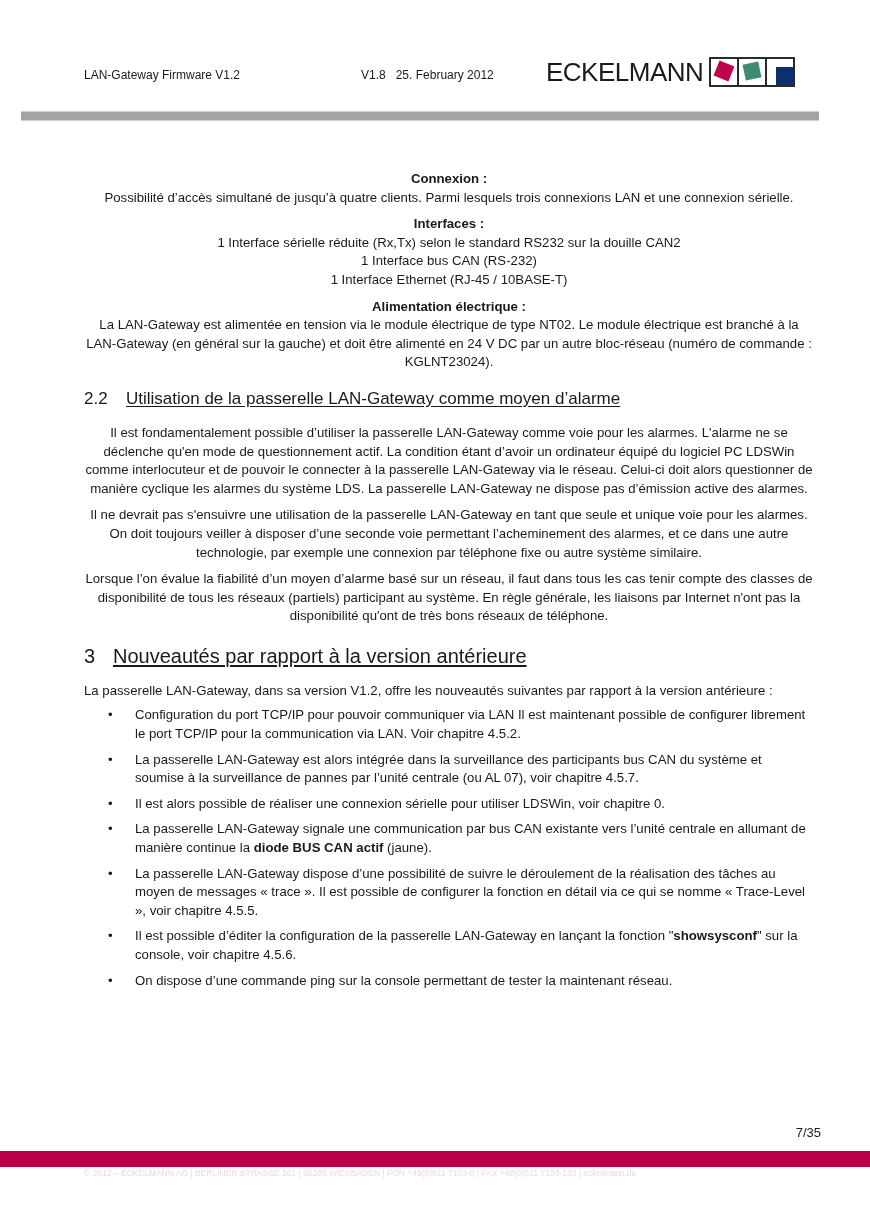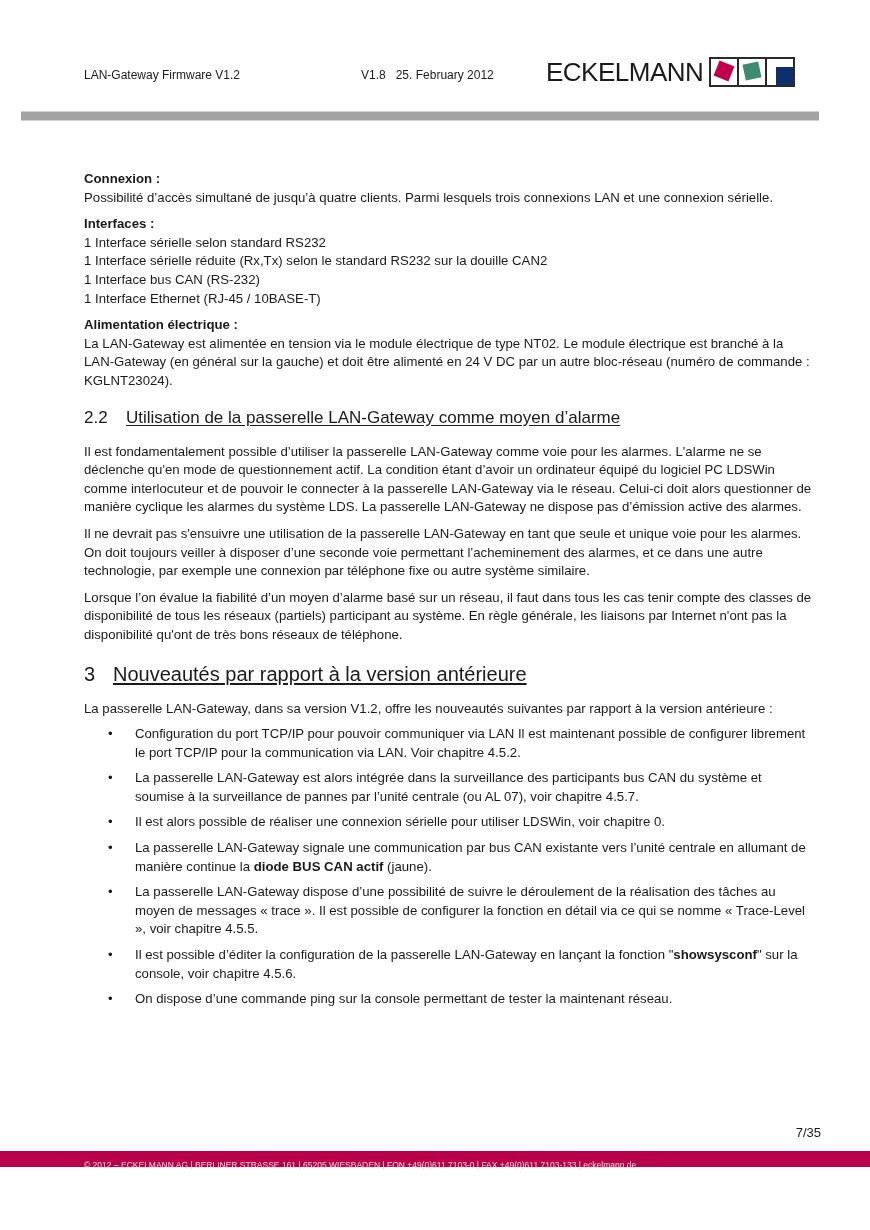--- a/index.html
+++ b/index.html
@@ -17,34 +17,34 @@
   .logo-box:last-child { border-right: none; }
   .logo-box .sq { position: absolute; left: 5px; top: 4px; width: 16px; height: 16px; }
   .logo-box.red .sq { background: #c0004d; transform: rotate(22deg); }
   .logo-box.green .sq { background: #3f8a72; transform: rotate(-12deg); }
   .logo-box.blue .sq { background: #0e2f6e; left: 9px; top: 8px; width: 17px; height: 18px; transform: none; }
   .header-rule { position: absolute; left: 21px; top: 111px; width: 798px; height: 10px; background: #a3a3a3; border-top: 1px solid #d0d0d0; border-bottom: 1px solid #d0d0d0; box-sizing: border-box; }
 
   .content { position: absolute; left: 84px; top: 170px; width: 730px; font-size: 13.2px; line-height: 18.6px; }
   .label { font-weight: bold; margin: 0; }
   p { margin: 0; }
-  .blk { margin-bottom: 8px; }
+  .blk { margin-bottom: 8px; text-align: center; }
   .h2 { font-size: 17px; margin-top: 16px; margin-bottom: 14px; line-height: 22px; }
   .h2 .num { display: inline-block; width: 42px; }
   .h2 .ttl, .h1 .ttl { text-decoration: underline; text-underline-offset: 2px; }
   .h1 { font-size: 20px; margin-top: 16px; margin-bottom: 12px; line-height: 28px; }
   .h1 .num { display: inline-block; width: 29px; }
   ul.bullets { list-style: none; margin: 6px 0 0 0; padding: 0; }
   ul.bullets li { position: relative; padding-left: 51px; margin-bottom: 7px; }
   ul.bullets li .dot { position: absolute; left: 24px; top: 0; }
   b { font-weight: bold; }
 
   .page-num { position: absolute; right: 49px; top: 1125px; font-size: 13px; }
   .footer-bar { position: absolute; left: 0; top: 1151px; width: 870px; height: 16px; background: #b8004b; }
-  .footer-text { position: absolute; left: 84px; top: 8px; font-size: 8.5px; color: #f3d6e1; line-height: 12px; white-space: nowrap; }
+  .footer-text { position: absolute; left: 84px; top: 16px; font-size: 8.5px; color: #f3d6e1; line-height: 12px; white-space: nowrap; }
 </style>
 </head>
 <body>
 
 <div>
   <div class="hdr-left">LAN-Gateway Firmware V1.2</div>
   <div class="hdr-mid">
     <span>V1.8</span><span class="date">25. February 2012</span>
   </div>
   <div class="logo">
@@ -65,21 +65,20 @@
 </div>
 
 <div class="content">
   <div class="blk">
     <p class="label">Connexion :</p>
     <p>Possibilité d’accès simultané de jusqu’à quatre clients. Parmi lesquels trois connexions LAN et une connexion sérielle.</p>
   </div>
 
   <div class="blk">
     <p class="label">Interfaces :</p>
-    <p>1 Interface sérielle selon standard RS232</p>
     <p>1 Interface sérielle réduite (Rx,Tx) selon le standard RS232 sur la douille CAN2</p>
     <p>1 Interface bus CAN (RS-232)</p>
     <p>1 Interface Ethernet (RJ-45 / 10BASE-T)</p>
   </div>
 
   <div class="blk">
     <p class="label">Alimentation électrique :</p>
     <p>La LAN-Gateway est alimentée en tension via le module électrique de type NT02. Le module électrique est branché à la LAN-Gateway (en général sur la gauche) et doit être alimenté en 24 V DC par un autre bloc-réseau (numéro de commande : KGLNT23024).</p>
   </div>
 

